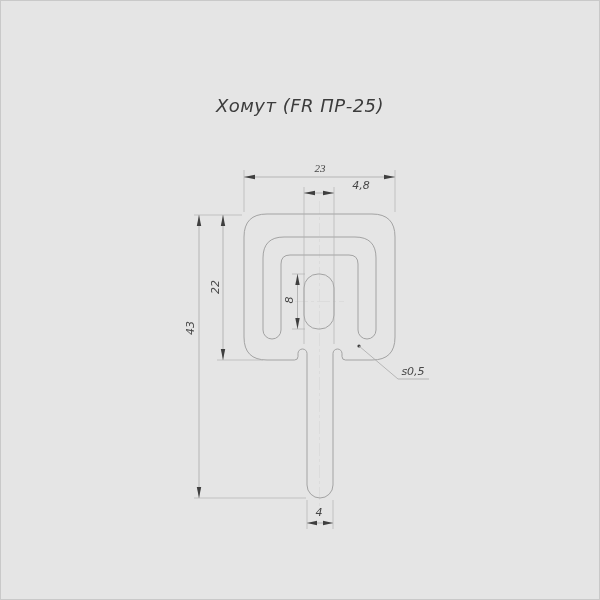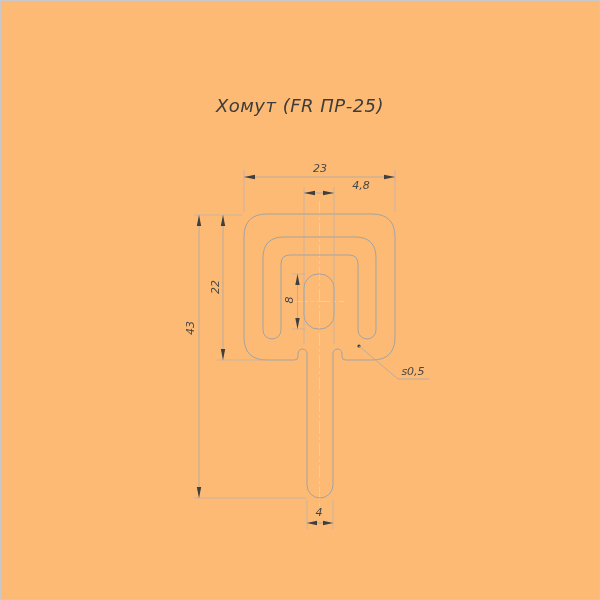--- a/index.html
+++ b/index.html
@@ -1,17 +1,17 @@
 <!DOCTYPE html>
 <html><head>
 <meta charset="utf-8">
 <style>
   html,body{margin:0;padding:0;background:#fff;}
   #canvas{
-    position:relative;width:598px;height:598px;background:#fdba74;
+    position:relative;width:598px;height:598px;background:#e5e5e5;
     border:1px solid #c9c9c9;overflow:hidden;
     font-family:"DejaVu Sans","Liberation Sans",sans-serif;
   }
   #drawing-title{
     position:absolute;left:0;top:94px;width:100%;text-align:center;
     font-style:italic;font-size:18px;letter-spacing:0.5px;color:#3c3c3c;
   }
   .dim-label{
     position:absolute;font-style:italic;font-size:11px;color:#474747;
     transform:translate(-50%,-50%);white-space:nowrap;
@@ -85,20 +85,20 @@
     <polygon class="arrow" points="198,497 195.8,486 200.2,486"></polygon>
     <polygon class="arrow" points="296.5,273 294.3,284 298.7,284"></polygon>
     <polygon class="arrow" points="296.5,328 294.3,317 298.7,317"></polygon>
     <polygon class="arrow" points="306,522 316,519.8 316,524.2"></polygon>
     <polygon class="arrow" points="332,522 322,519.8 322,524.2"></polygon>
 
     <circle class="arrow" cx="358" cy="345" r="1.6"></circle>
     <polyline class="leader" points="358,345 397,378 428,378"></polyline>
   </svg>
 
-  <span class="dim-label" style="left:319px;top:167px;">23</span>
+  <span class="dim-label" style="left:319px;top:167px;font-family:Liberation Serif, serif;">23</span>
   <span class="dim-label" style="left:319px;top:184px;margin-left:41px;">4,8</span>
   <span class="dim-label vert" style="left:214px;top:286px;">22</span>
   <span class="dim-label vert" style="left:189px;top:327px;">43</span>
   <span class="dim-label vert" style="left:288px;top:299px;">8</span>
   <span class="dim-label" style="left:412px;top:370px;">s0,5</span>
   <span class="dim-label" style="left:318px;top:511px;">4</span>
 </div>
 
 </body></html>

